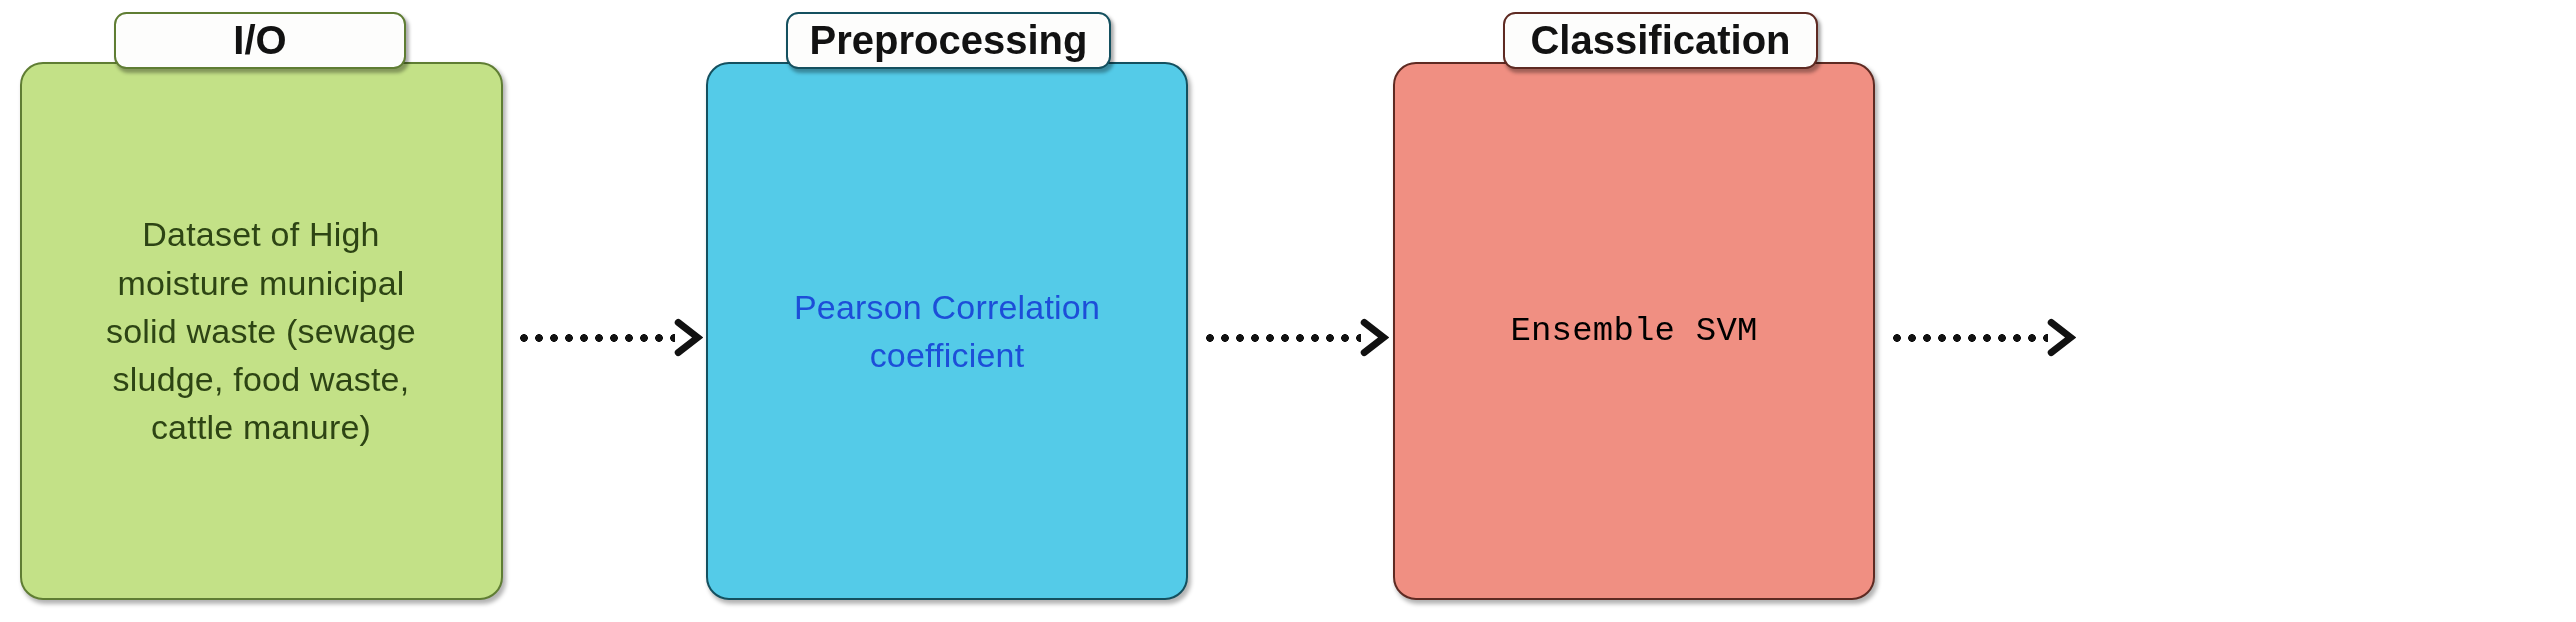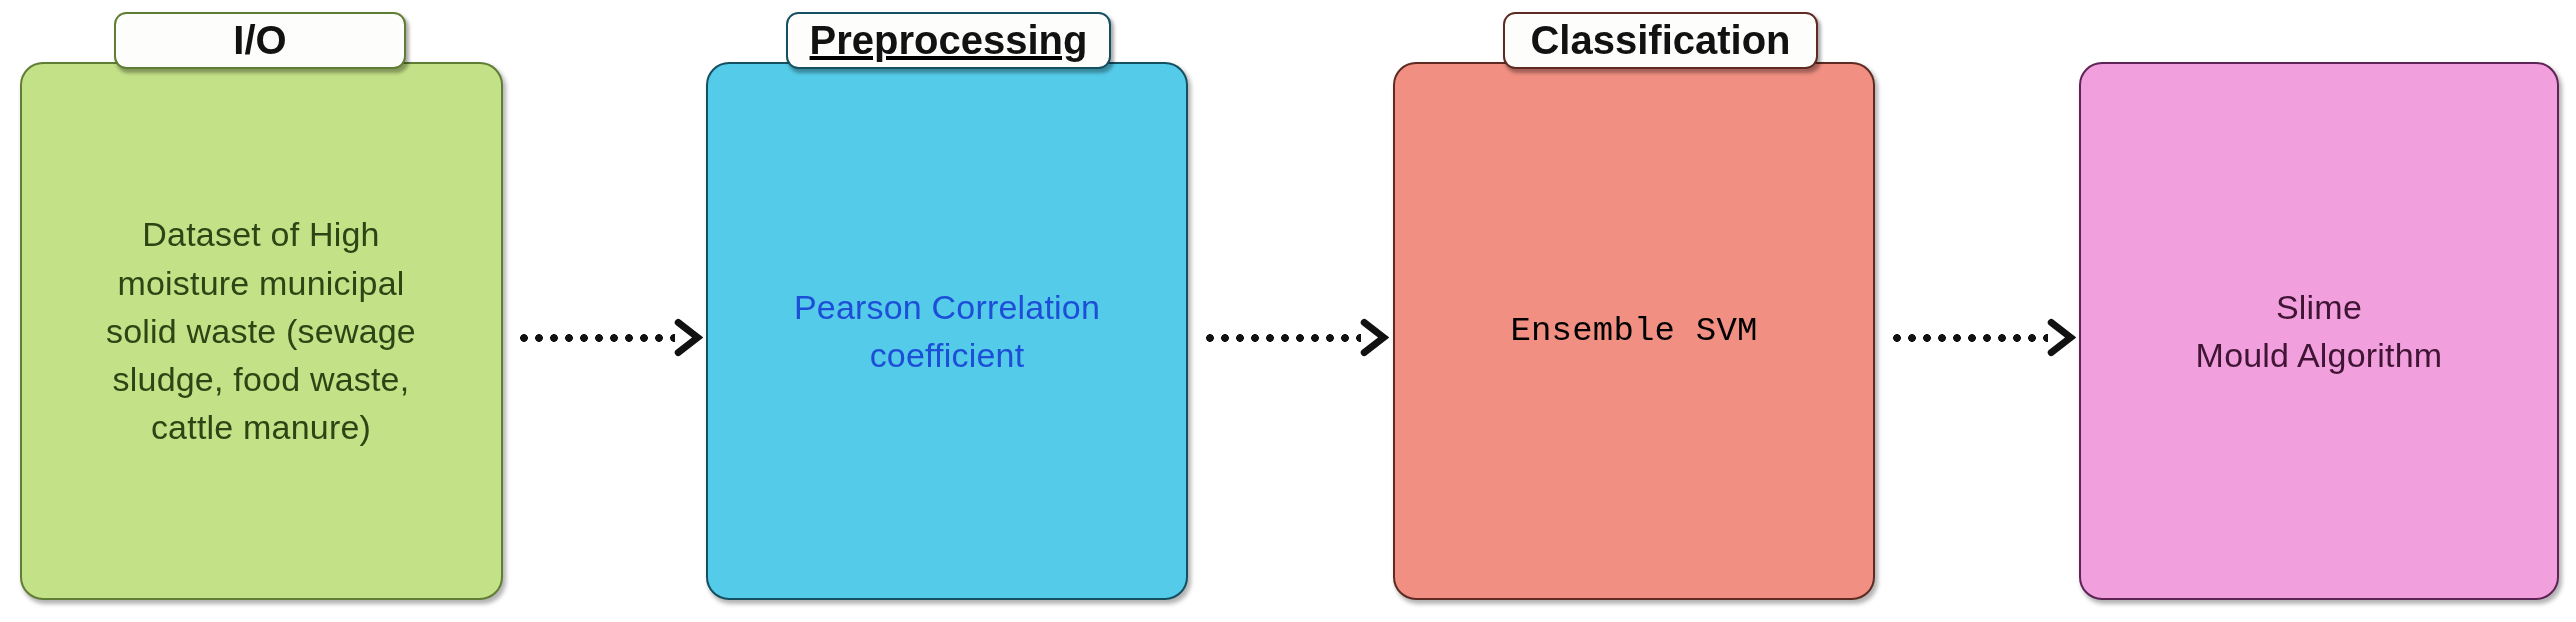--- a/index.html
+++ b/index.html
@@ -77,21 +77,21 @@
     margin-left: -1.8px;
   }
 
   
   .s-green  { background:#c3e187; border:2.7px solid #5f7d33; }
   .s-green  .stage-body { color:#2d4414; }
   .t-green  { border:2.7px solid #5f7d33; }
 
   .s-blue   { background:#54cbe8; border:2.7px solid #14505f; }
   .s-blue   .stage-body { color:#1d4ed8; }
-  .t-blue   { border:2.7px solid #14505f;text-decoration:underline; }
+  .t-blue   { border:2.7px solid #14505f; }
 
   .s-salmon { background:#f08f82; border:2.7px solid #5e2a22; }
   .s-salmon .stage-body { color:#000000;font-family:Liberation Mono, monospace; }
   .t-salmon { border:2.7px solid #5e2a22;margin-left:32px; }
 
   .s-pink   { background:#f2a0dd; border:2.7px solid #5e2455; }
   .s-pink   .stage-body { color:#3f1434; }
   .t-pink   { border:2.7px solid #5e2455; }
 </style>
 </head>
@@ -145,19 +145,15 @@
 
   <div class="connector" style="left:1893px; top:318px; width:183px;">
     <div class="dots"></div>
     <div class="head">
       <svg width="30" height="39" viewBox="0 0 34 44" aria-hidden="true">
         <polyline points="6,5 28,22 6,39" fill="none" stroke="#111111" stroke-width="8" stroke-linecap="round" stroke-linejoin="miter"></polyline>
       </svg>
     </div>
   </div>
 
-  <div class="stage s-pink" style="left:2079px; top:62px; width:480px; height:538px;">
-    <div class="stage-body">Slime
-Mould Algorithm</div>
-  </div>
 
 </div>
 
 
 </body></html>

